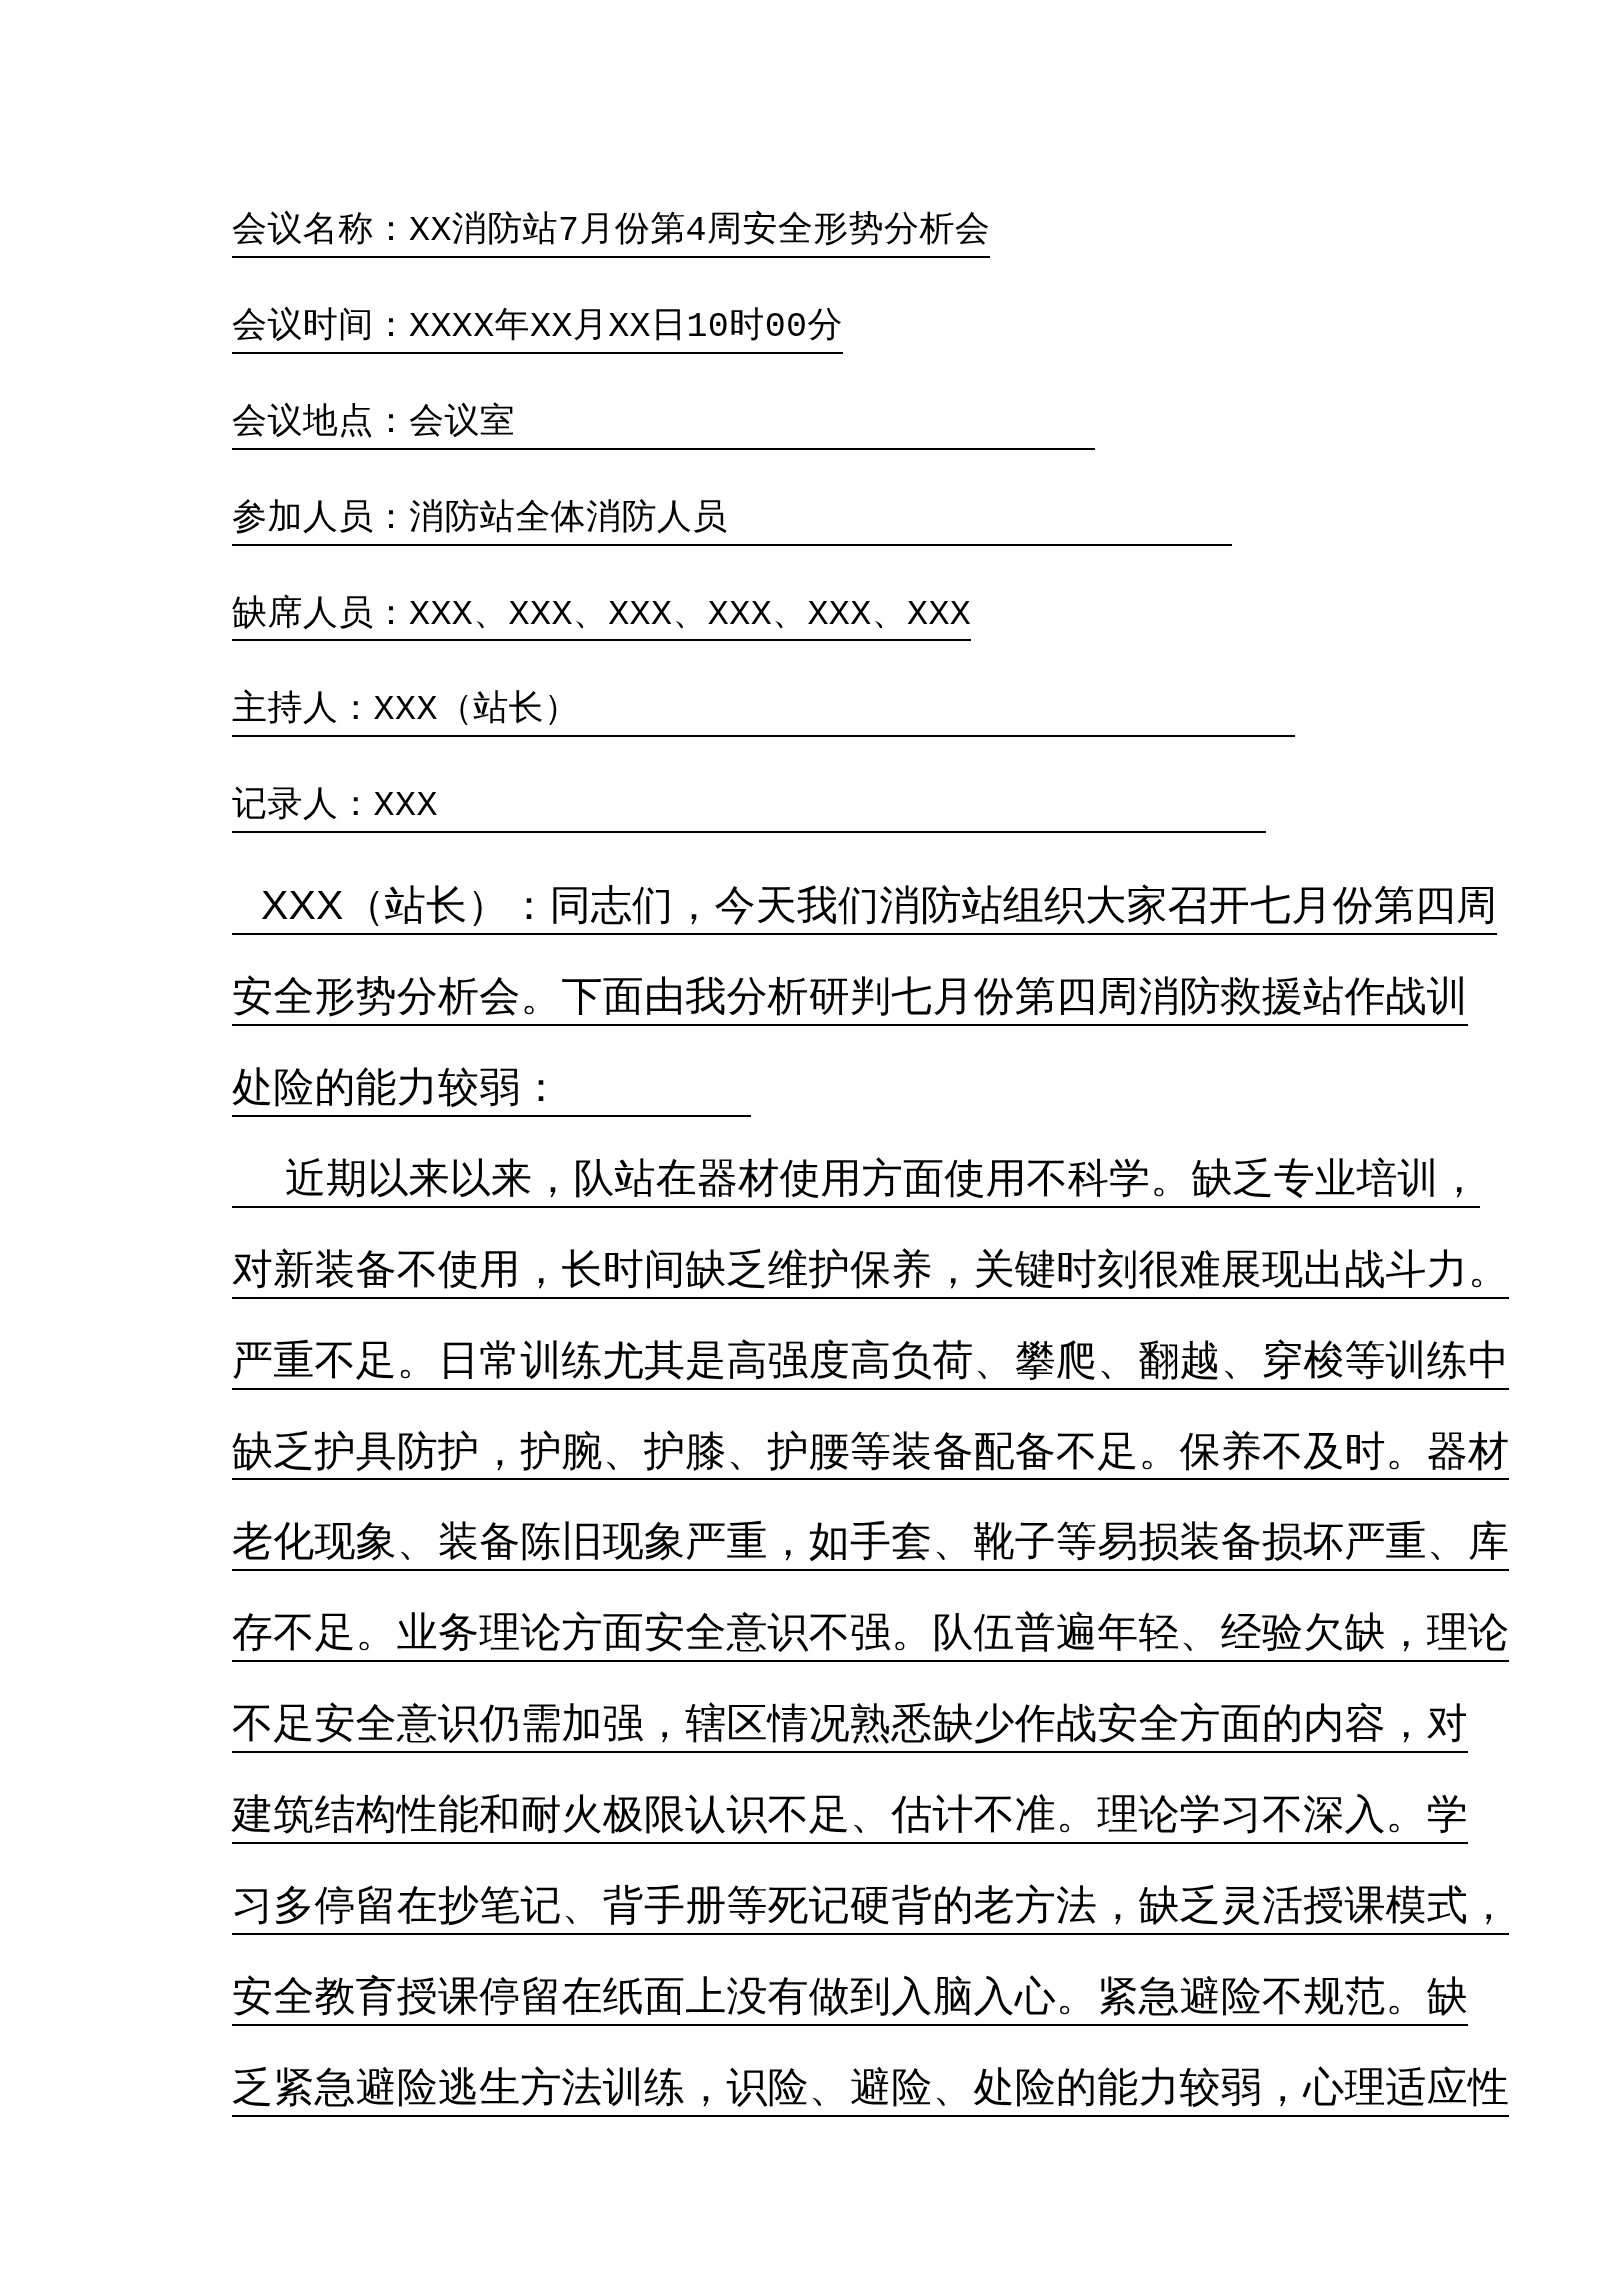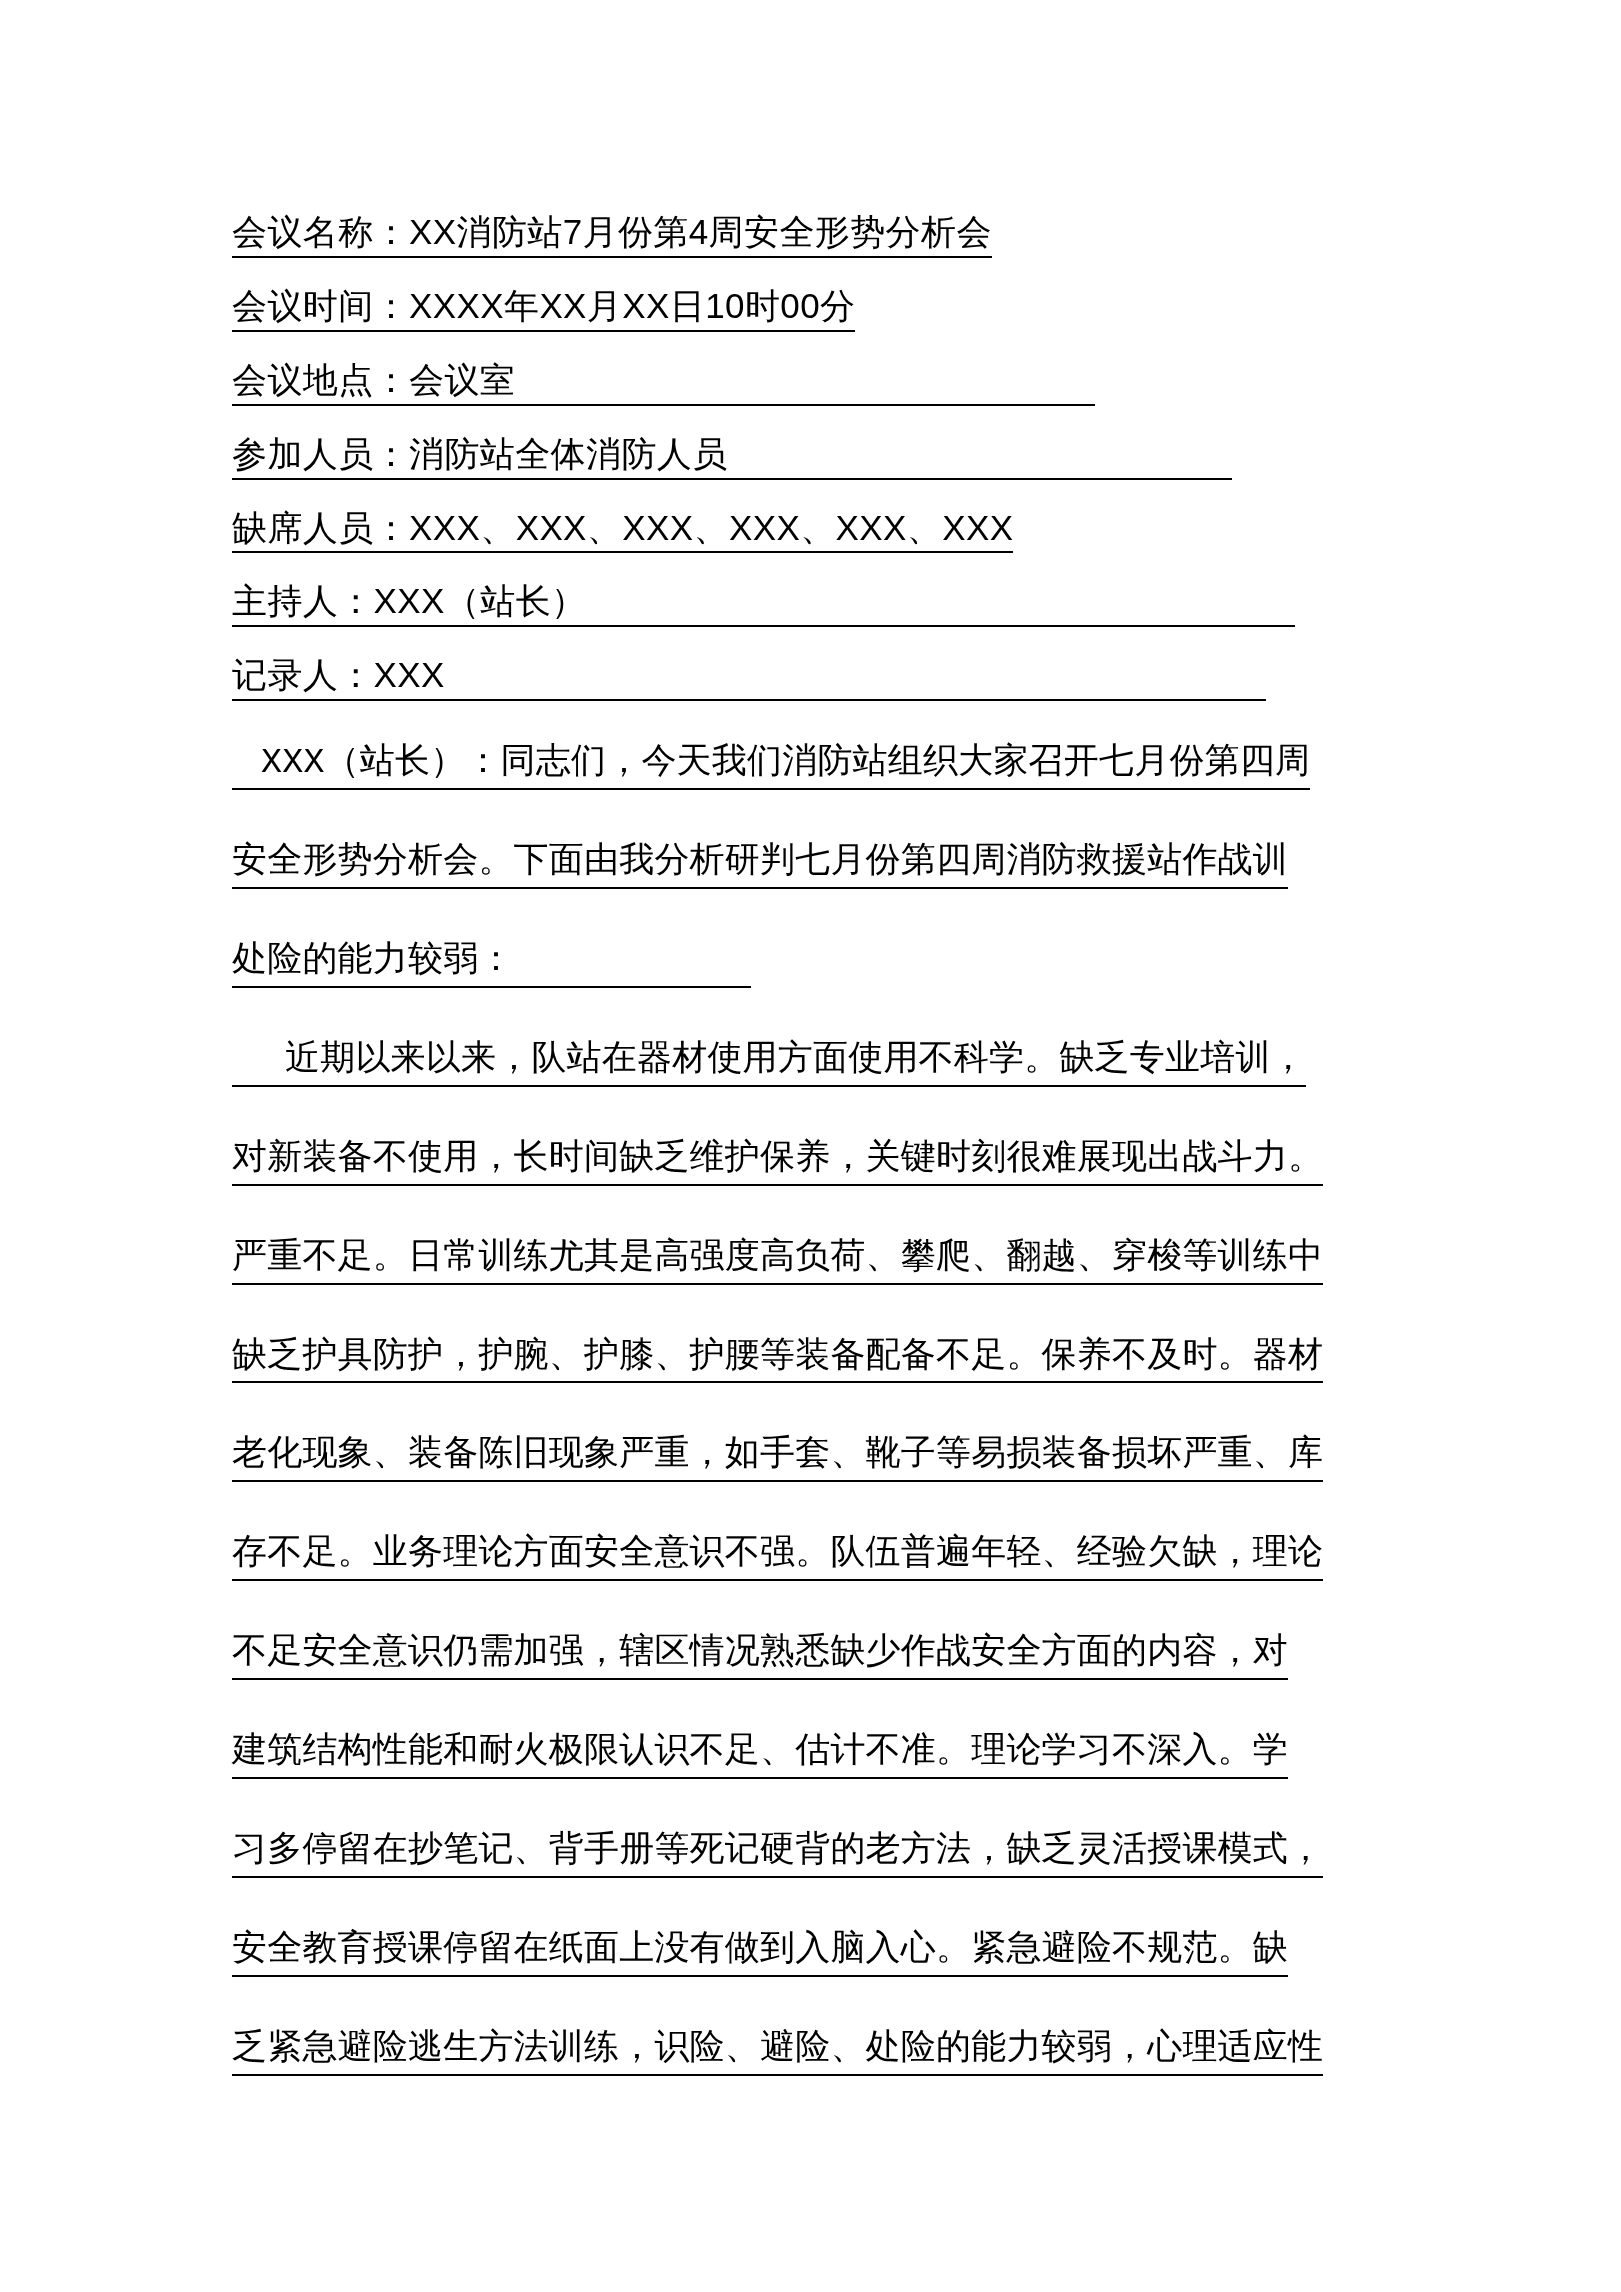--- a/index.html
+++ b/index.html
@@ -21,23 +21,24 @@
   .content {
     position: absolute;
     left: 232px;
     top: 214px;
     width: 1161px;
   }
   
   .form-line {
     font-size: 35px;
     line-height: 1.0;
-    margin-bottom: 30px;
+    margin-bottom: 52px;
     white-space: nowrap;
     letter-spacing: 0.4px;
+    font-family: Liberation Mono, monospace;
   }
   .form-line .u {
     display: inline-block;
     border-bottom: 2.2px solid #000;
     padding-bottom: 6.9px;
     white-space: nowrap;
   }
   
   .u-w1 { min-width: 0; }
   .u-w2 { min-width: 0; }
@@ -45,26 +46,25 @@
   .u-w4 { min-width: 823px; }
   .u-w5 { min-width: 0; }
   .u-w6 { min-width: 921px; }
   .u-w7 { min-width: 892px; }
 
   
   .speech {
     margin-top: 45px;
   }
   .body-line {
-    font-size: 35px;
+    font-size: 41px;
     line-height: 1.0;
-    margin-bottom: 55px;
+    margin-bottom: 41px;
     white-space: nowrap;
     letter-spacing: 0.2px;
-    font-family: Liberation Mono, monospace;
   }
   .body-line .u {
     display: inline-block;
     border-bottom: 2.2px solid #000;
     padding-bottom: 6.9px;
     white-space: nowrap;
   }
   .indent2 {
     display: inline-block;
     width: 53px;

